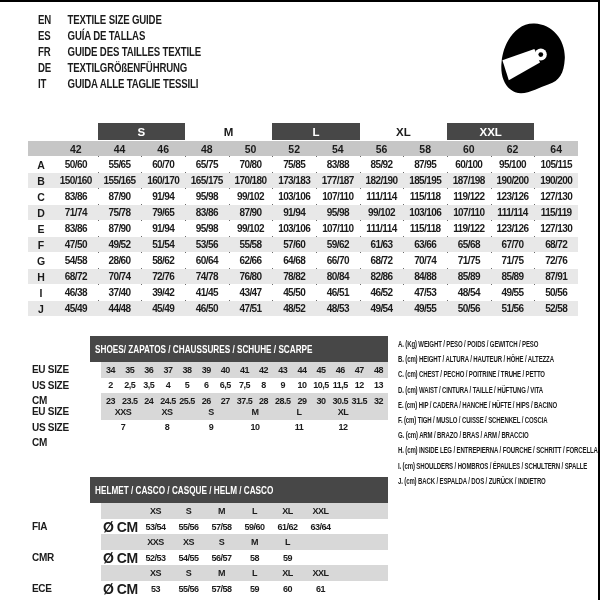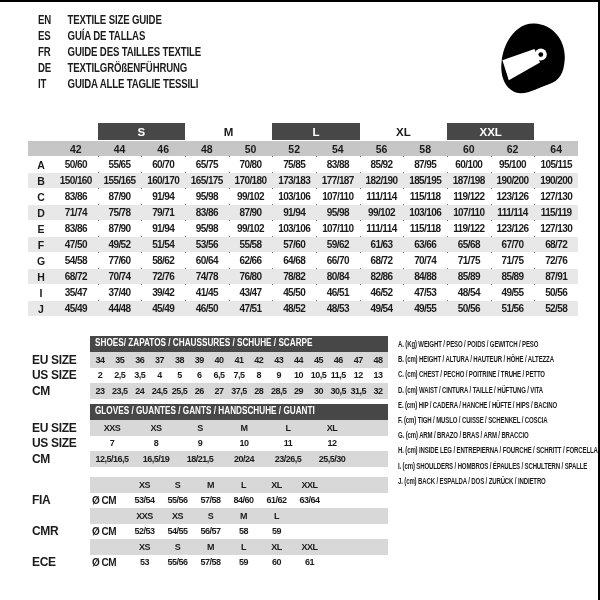--- a/index.html
+++ b/index.html
@@ -28,30 +28,30 @@
   .mt-body-row { height:15px; background:#fff; }
   .mt-body-row.alt { background:var(--rowalt,#e8e8e8); }
   .mt-letter { display:flex; align-items:center; justify-content:center; font-weight:700; font-size:10.5px; }
   .mt-val { display:flex; align-items:center; justify-content:center; font-weight:700; font-size:10px; letter-spacing:-0.6px; }
 
   
   .sub-block { position:absolute; left:32px; width:356px; }
   .shoes-block  { top:336px; }
   .gloves-block { top:404px; }
   .helmet-block { top:477px; }
-  .st-title { margin-left:58px; height:16px; background:var(--dark,#474747); color:#fff;
-              display:flex; align-items:flex-start; padding-left:5px; box-sizing:border-box; overflow:hidden; }
+  .st-title { margin-left:58px; height:26px; background:var(--dark,#474747); color:#fff;
+              display:flex; align-items:center; padding-left:5px; box-sizing:border-box; overflow:hidden; }
   .st-title .cond { display:inline-block; transform:scaleX(0.78); transform-origin:0 50%;
                     white-space:nowrap; font-weight:700; font-size:10.5px; letter-spacing:0; }
   .st-row { display:flex; height:15.5px; }
-  .st-label { width:58px; display:flex; align-items:center; font-weight:700; font-size:12px; letter-spacing:-0.3px; }
+  .st-label { width:69px; display:flex; align-items:center; font-weight:700; font-size:10px; letter-spacing:-0.3px; }
   .st-vals { flex:1; display:grid; align-items:center; }
   .st-vals.shaded { background:var(--tablegray,#d8d8d8); }
   .st-cell { text-align:center; font-weight:700; font-size:9px; letter-spacing:-0.5px; }
-  .st-cell.prefix { text-align:left; padding-left:2px; font-size:10px; }
+  .st-cell.prefix { text-align:left; padding-left:2px; font-size:14px; }
 
   
   .legend { position:absolute; left:398px; top:337px; width:300px; transform:scaleX(0.67);
             transform-origin:0 0; font-weight:700; font-size:9px; line-height:15.2px; letter-spacing:-0.2px; }
 </style>
 </head>
 <body style="--dark: #474747; --numrow: #c6c6c6; --rowalt: #e8e8e8; --tablegray: #d8d8d8; --ink: #1b1b1b;">
 
 <div class="page">
 
@@ -165,21 +165,21 @@
         <div class="mt-val">111/114</div>
         <div class="mt-val">115/118</div>
         <div class="mt-val">119/122</div>
         <div class="mt-val">123/126</div>
         <div class="mt-val">127/130</div>
       </div>
       <div class="mt-row mt-body-row alt">
         <div class="mt-letter">D</div>
         <div class="mt-val">71/74</div>
         <div class="mt-val">75/78</div>
-        <div class="mt-val">79/71</div>
+        <div class="mt-val">79/65</div>
         <div class="mt-val">83/86</div>
         <div class="mt-val">87/90</div>
         <div class="mt-val">91/94</div>
         <div class="mt-val">95/98</div>
         <div class="mt-val">99/102</div>
         <div class="mt-val">103/106</div>
         <div class="mt-val">107/110</div>
         <div class="mt-val">111/114</div>
         <div class="mt-val">115/119</div>
       </div>
@@ -209,21 +209,21 @@
         <div class="mt-val">59/62</div>
         <div class="mt-val">61/63</div>
         <div class="mt-val">63/66</div>
         <div class="mt-val">65/68</div>
         <div class="mt-val">67/70</div>
         <div class="mt-val">68/72</div>
       </div>
       <div class="mt-row mt-body-row">
         <div class="mt-letter">G</div>
         <div class="mt-val">54/58</div>
-        <div class="mt-val">77/60</div>
+        <div class="mt-val">28/60</div>
         <div class="mt-val">58/62</div>
         <div class="mt-val">60/64</div>
         <div class="mt-val">62/66</div>
         <div class="mt-val">64/68</div>
         <div class="mt-val">66/70</div>
         <div class="mt-val">68/72</div>
         <div class="mt-val">70/74</div>
         <div class="mt-val">71/75</div>
         <div class="mt-val">71/75</div>
         <div class="mt-val">72/76</div>
@@ -238,21 +238,21 @@
         <div class="mt-val">78/82</div>
         <div class="mt-val">80/84</div>
         <div class="mt-val">82/86</div>
         <div class="mt-val">84/88</div>
         <div class="mt-val">85/89</div>
         <div class="mt-val">85/89</div>
         <div class="mt-val">87/91</div>
       </div>
       <div class="mt-row mt-body-row">
         <div class="mt-letter">I</div>
-        <div class="mt-val">35/47</div>
+        <div class="mt-val">46/38</div>
         <div class="mt-val">37/40</div>
         <div class="mt-val">39/42</div>
         <div class="mt-val">41/45</div>
         <div class="mt-val">43/47</div>
         <div class="mt-val">45/50</div>
         <div class="mt-val">46/51</div>
         <div class="mt-val">46/52</div>
         <div class="mt-val">47/53</div>
         <div class="mt-val">48/54</div>
         <div class="mt-val">49/55</div>
@@ -337,23 +337,20 @@
             <div class="st-cell">30</div>
             <div class="st-cell">30,5</div>
             <div class="st-cell">31,5</div>
             <div class="st-cell">32</div>
           </div>
         </div>
       </div>
   </div>
 
   <div class="sub-block gloves-block">
-    <div class="st-title">
-      <span class="cond">GLOVES / GUANTES / GANTS / HANDSCHUHE / GUANTI</span>
-    </div>
     <div>
         <div class="st-row">
           <div class="st-label">EU SIZE</div>
           <div class="st-vals shaded" style="grid-template-columns: repeat(6, 44px) 1fr;">
             <div class="st-cell">XXS</div>
             <div class="st-cell">XS</div>
             <div class="st-cell">S</div>
             <div class="st-cell">M</div>
             <div class="st-cell">L</div>
             <div class="st-cell">XL</div>
@@ -365,54 +362,49 @@
             <div class="st-cell">7</div>
             <div class="st-cell">8</div>
             <div class="st-cell">9</div>
             <div class="st-cell">10</div>
             <div class="st-cell">11</div>
             <div class="st-cell">12</div>
           </div>
         </div>
         <div class="st-row">
           <div class="st-label">CM</div>
-          <div class="st-vals shaded" style="grid-template-columns: repeat(6, 44px) 1fr;">
-            <div class="st-cell">12,5/16,5</div>
-            <div class="st-cell">16,5/19</div>
-            <div class="st-cell">18/21,5</div>
-            <div class="st-cell">20/24</div>
-            <div class="st-cell">23/26,5</div>
-            <div class="st-cell">25,5/30</div>
-          </div>
         </div>
       </div>
   </div>
 
   <div class="sub-block helmet-block">
+    <div class="st-title">
+      <span class="cond">HELMET / CASCO / CASQUE / HELM / CASCO</span>
+    </div>
     <div>
         <div class="st-row">
           <div class="st-label"></div>
           <div class="st-vals shaded" style="grid-template-columns: 38px repeat(6, 33px) 1fr;">
             <div class="st-cell"></div>
             <div class="st-cell">XS</div>
             <div class="st-cell">S</div>
             <div class="st-cell">M</div>
             <div class="st-cell">L</div>
             <div class="st-cell">XL</div>
             <div class="st-cell">XXL</div>
           </div>
         </div>
         <div class="st-row">
           <div class="st-label">FIA</div>
           <div class="st-vals" style="grid-template-columns: 38px repeat(6, 33px) 1fr;">
             <div class="st-cell prefix">Ø CM</div>
             <div class="st-cell">53/54</div>
             <div class="st-cell">55/56</div>
             <div class="st-cell">57/58</div>
-            <div class="st-cell">84/60</div>
+            <div class="st-cell">59/60</div>
             <div class="st-cell">61/62</div>
             <div class="st-cell">63/64</div>
           </div>
         </div>
         <div class="st-row">
           <div class="st-label"></div>
           <div class="st-vals shaded" style="grid-template-columns: 38px repeat(6, 33px) 1fr;">
             <div class="st-cell"></div>
             <div class="st-cell">XXS</div>
             <div class="st-cell">XS</div>

